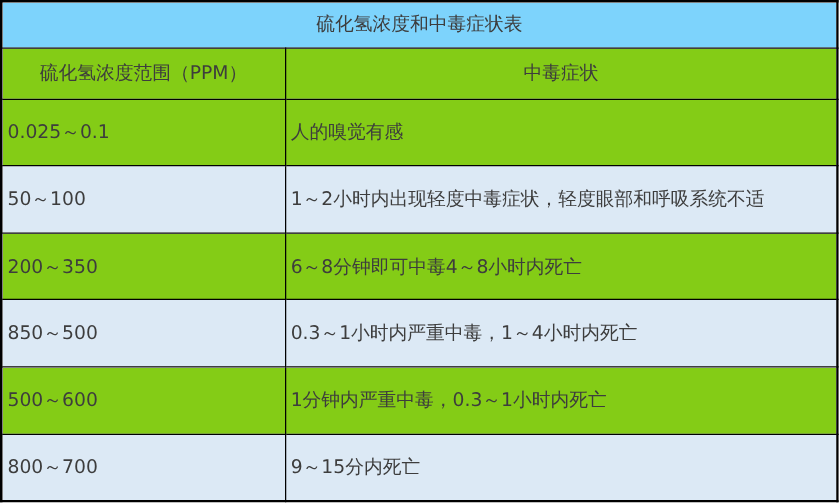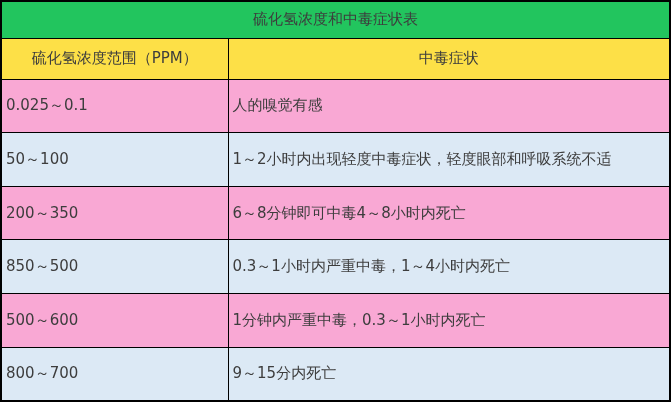--- a/index.html
+++ b/index.html
@@ -31,32 +31,32 @@
     overflow: hidden;
     white-space: nowrap;
   }
   
   table.h2s {
     border: 2px solid #000000;
   }
   tr.title-row th {
     height: 37px;
     text-align: center;
-    background: #22c55e;
+    background: #7dd3fc;
   }
   tr.header-row th {
     height: 41px;
-    background: #fde047;
+    background: #84cc16;
   }
   col.c1 { width: 227px; }
   tbody td {
     height: 36px;
     text-align: left;
     padding-left: 11px;
-    background: #f9a8d4;
+    background: #84cc16;
   }
   tbody tr:nth-child(even) td {
     background: #dce9f5;
   }
 </style>
 </head>
 <body>
 
 <div class="table-wrap">
   <table class="h2s">

